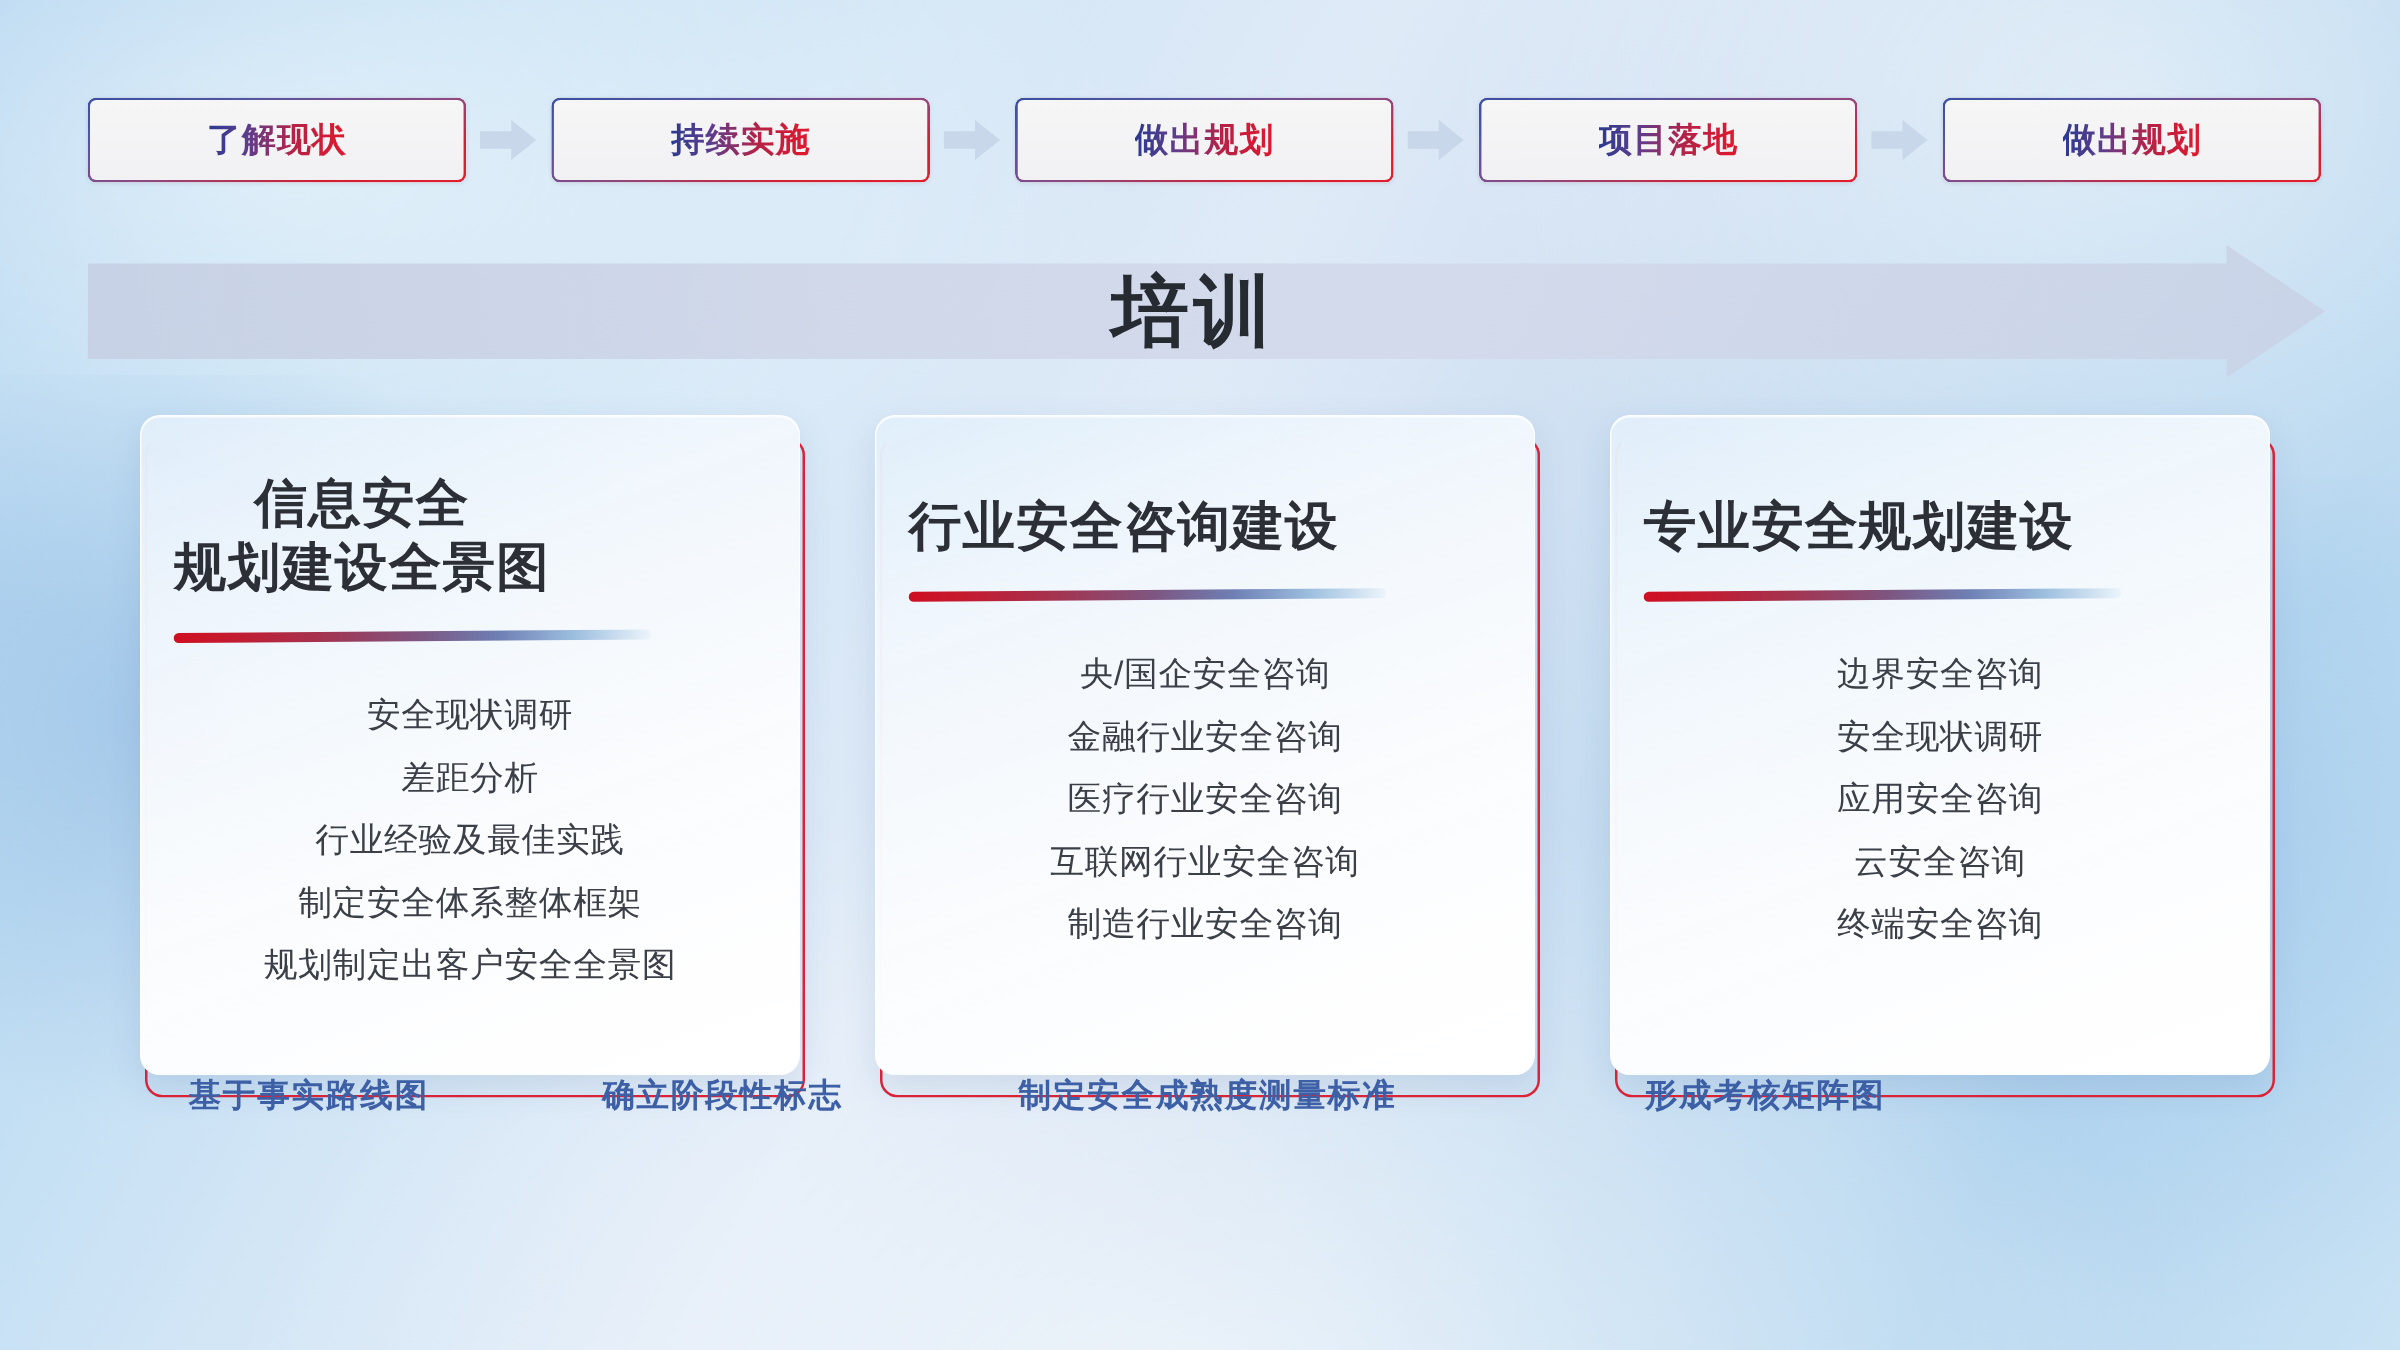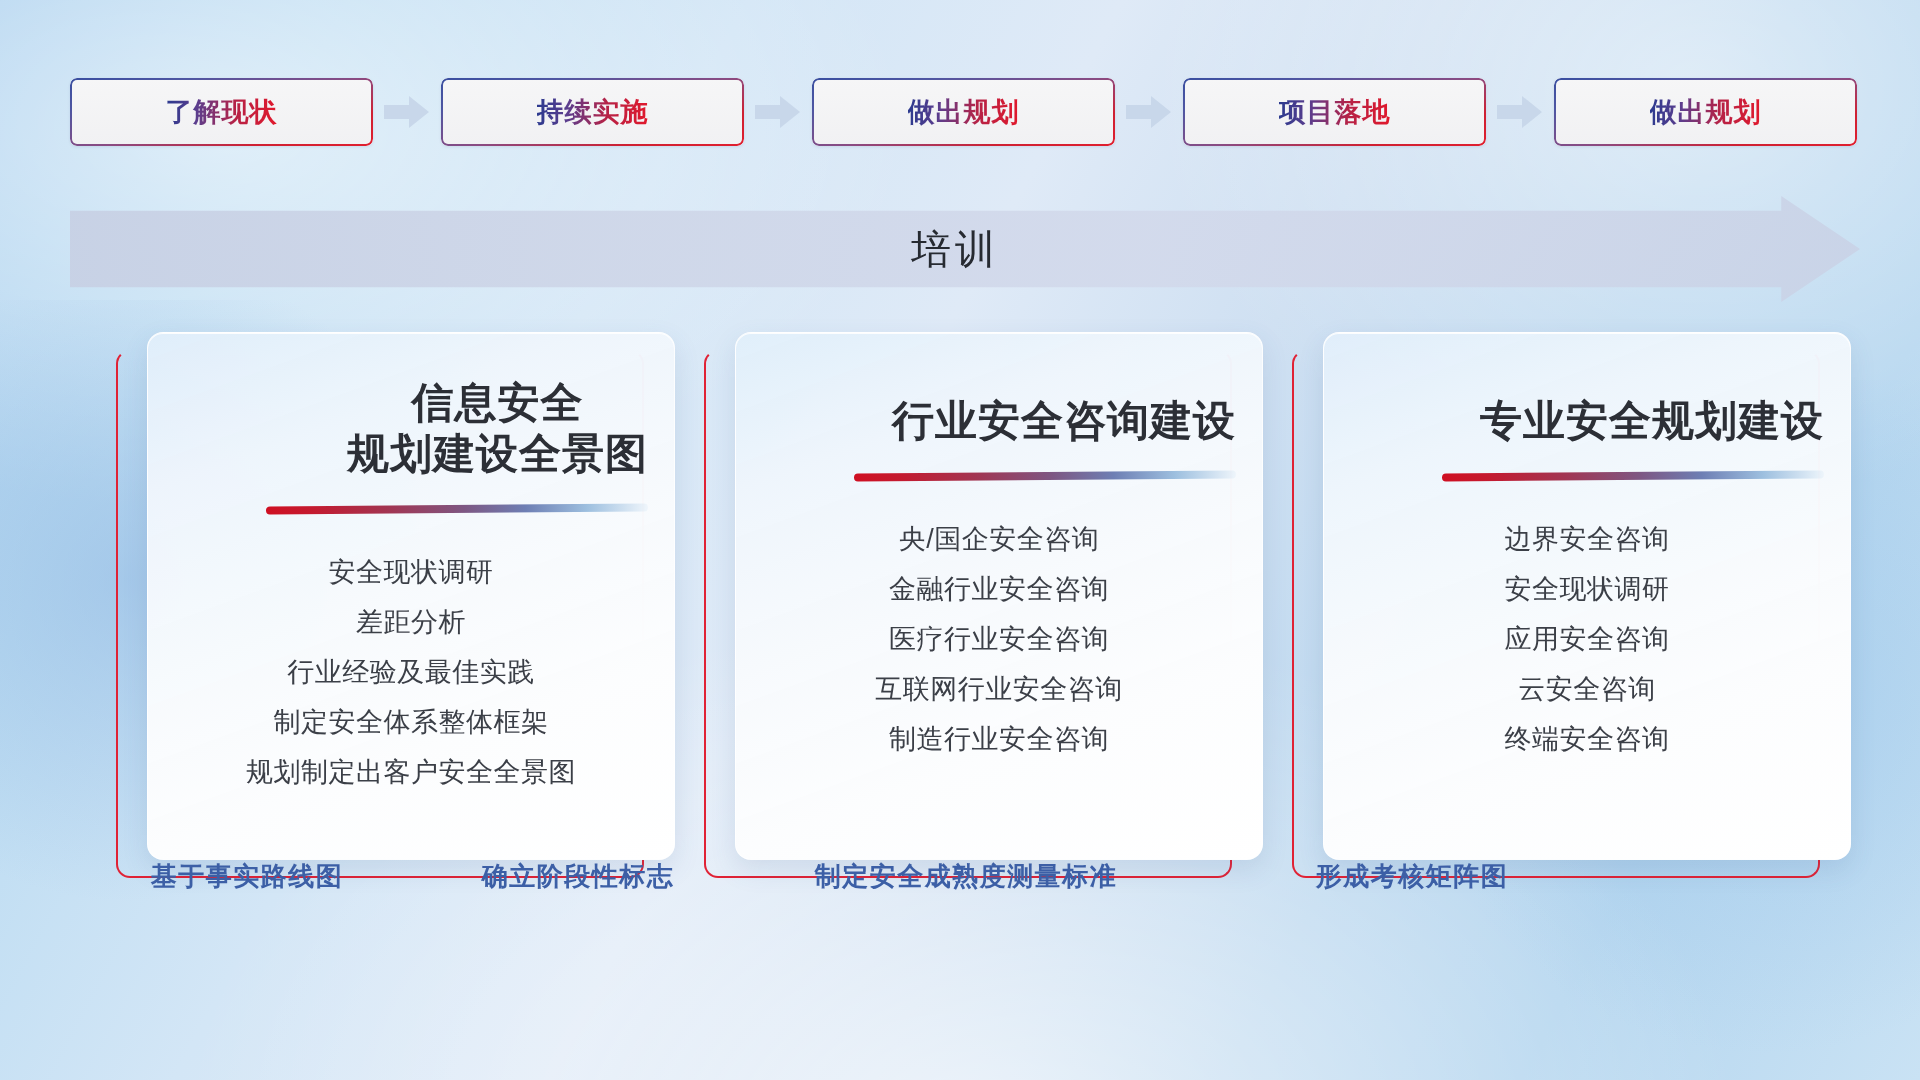--- a/index.html
+++ b/index.html
@@ -128,22 +128,22 @@
        rgba(210,217,235,0.90) 60%,
        rgba(201,210,230,0.88) 100%);
     clip-path: polygon(0 14%, 95.6% 14%, 95.6% 0%, 100% 50%, 95.6% 100%, 95.6% 86%, 0 86%);
   }
   .training-label {
     position: absolute;
     inset: 0;
     display: flex;
     align-items: center;
     justify-content: center;
-    font-size: 40px;
-    font-weight: 400;
+    font-size: 62px;
+    font-weight: 700;
     color: #262a31;
     letter-spacing: 4px;
     padding-right: 20px;
   }
 
   
   .cards {
     position: absolute;
     left: 112px;
     top: 332px;
@@ -186,23 +186,22 @@
         rgba(224,238,250,0.97) 0%,
         rgba(238,245,252,0.98) 22%,
         rgba(247,250,253,0.99) 48%,
         rgba(252,253,254,1) 72%,
         rgba(255,255,255,1) 100%);
     border: 1px solid rgba(255,255,255,0.9);
     box-shadow: 0 10px 26px rgba(58,94,150,0.13), inset 0 1px 0 rgba(255,255,255,0.9);
     padding: 0 26px;
     display: flex;
     flex-direction: column;
-    align-items: flex-end;
+    align-items: flex-start;
     overflow: hidden;
-    margin-left: 35px;
   }
 
   .card-title {
     margin-top: 44px;
     text-align: center;
     font-size: 42px;
     line-height: 1.22;
     font-weight: 700;
     color: #2c2f36;
     letter-spacing: 1px;

